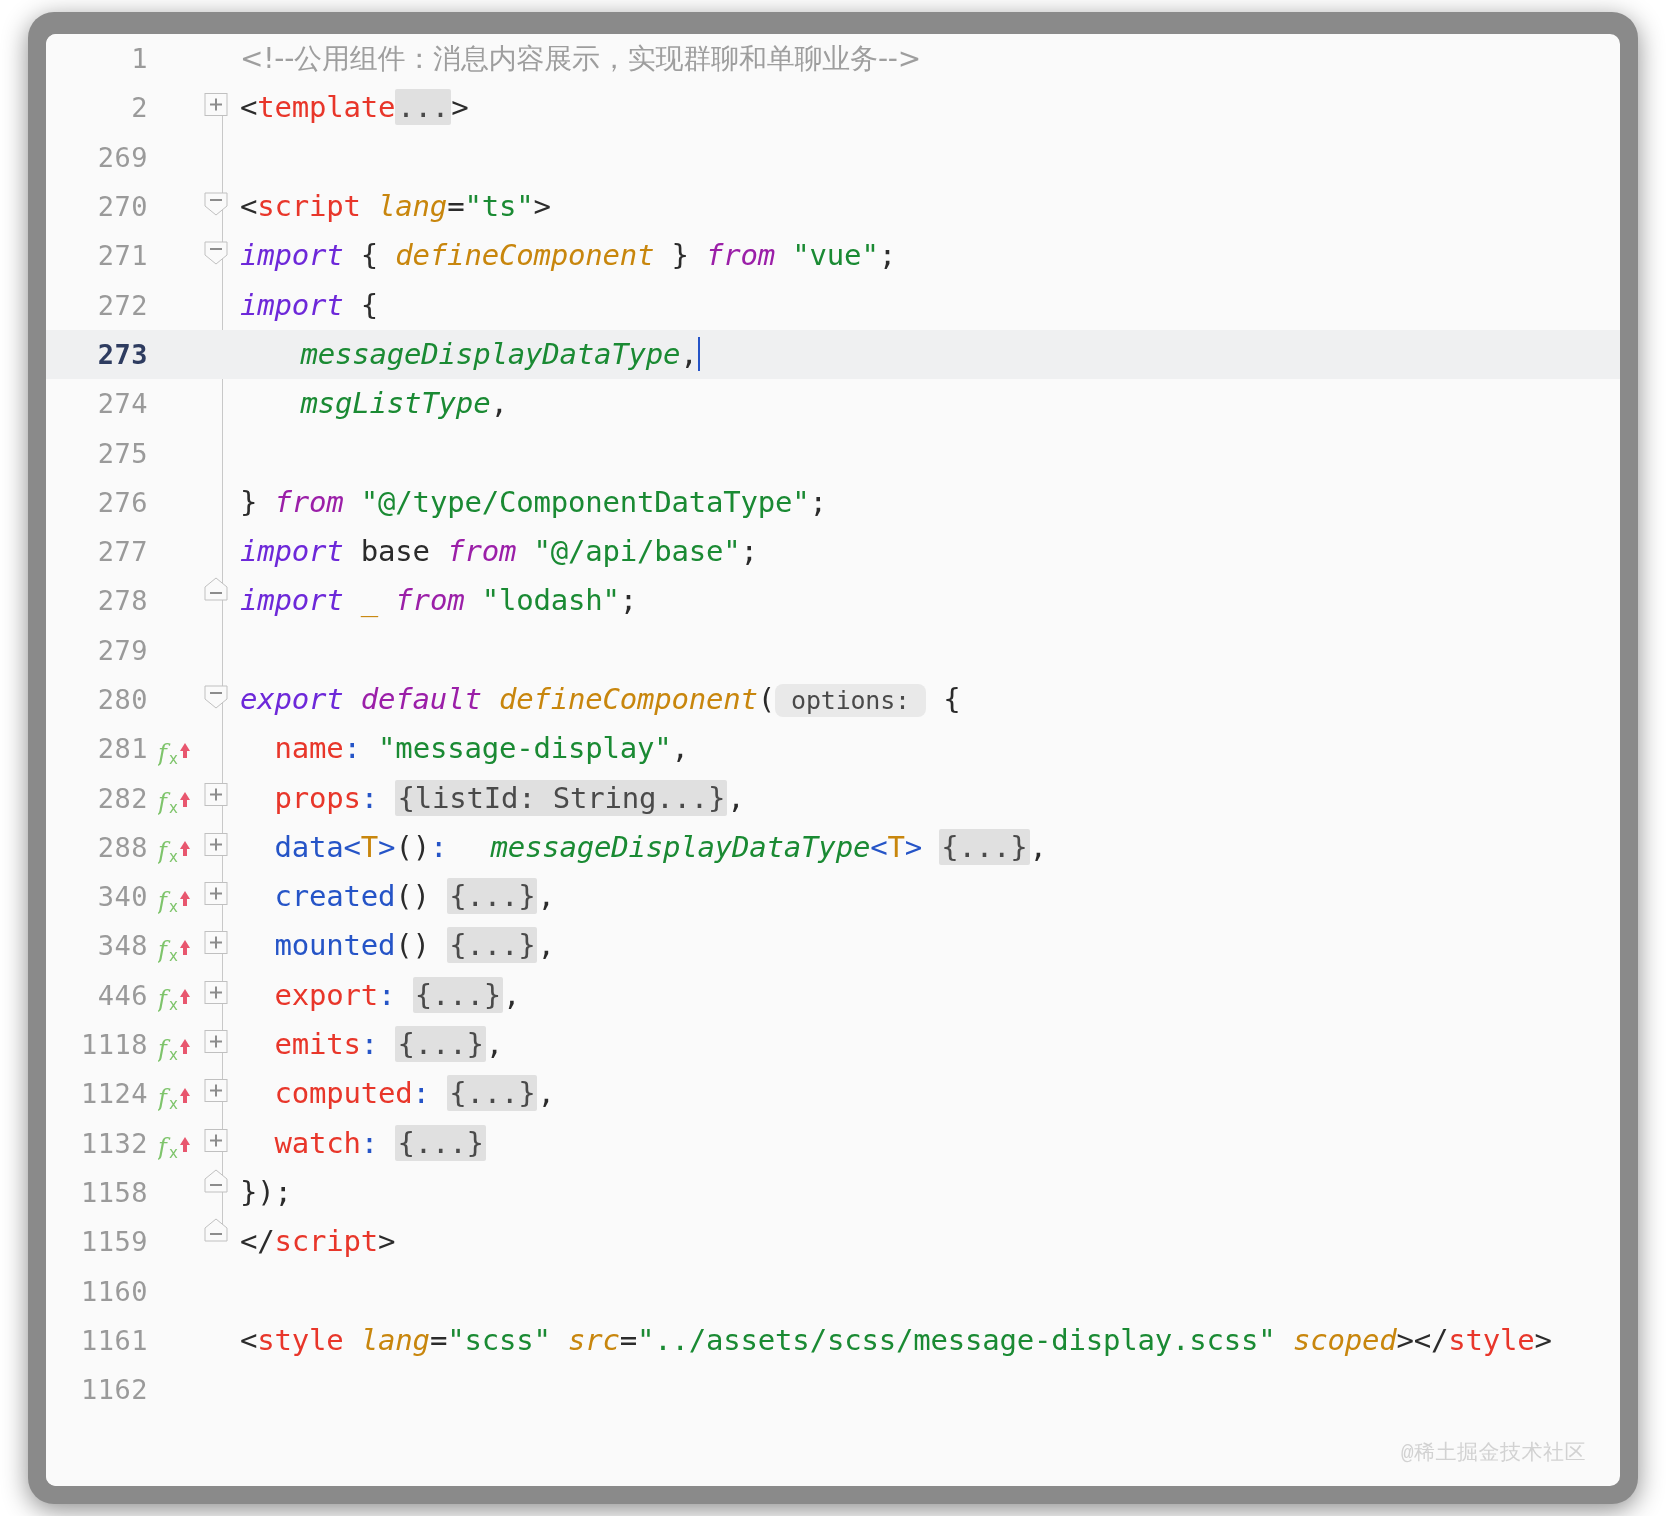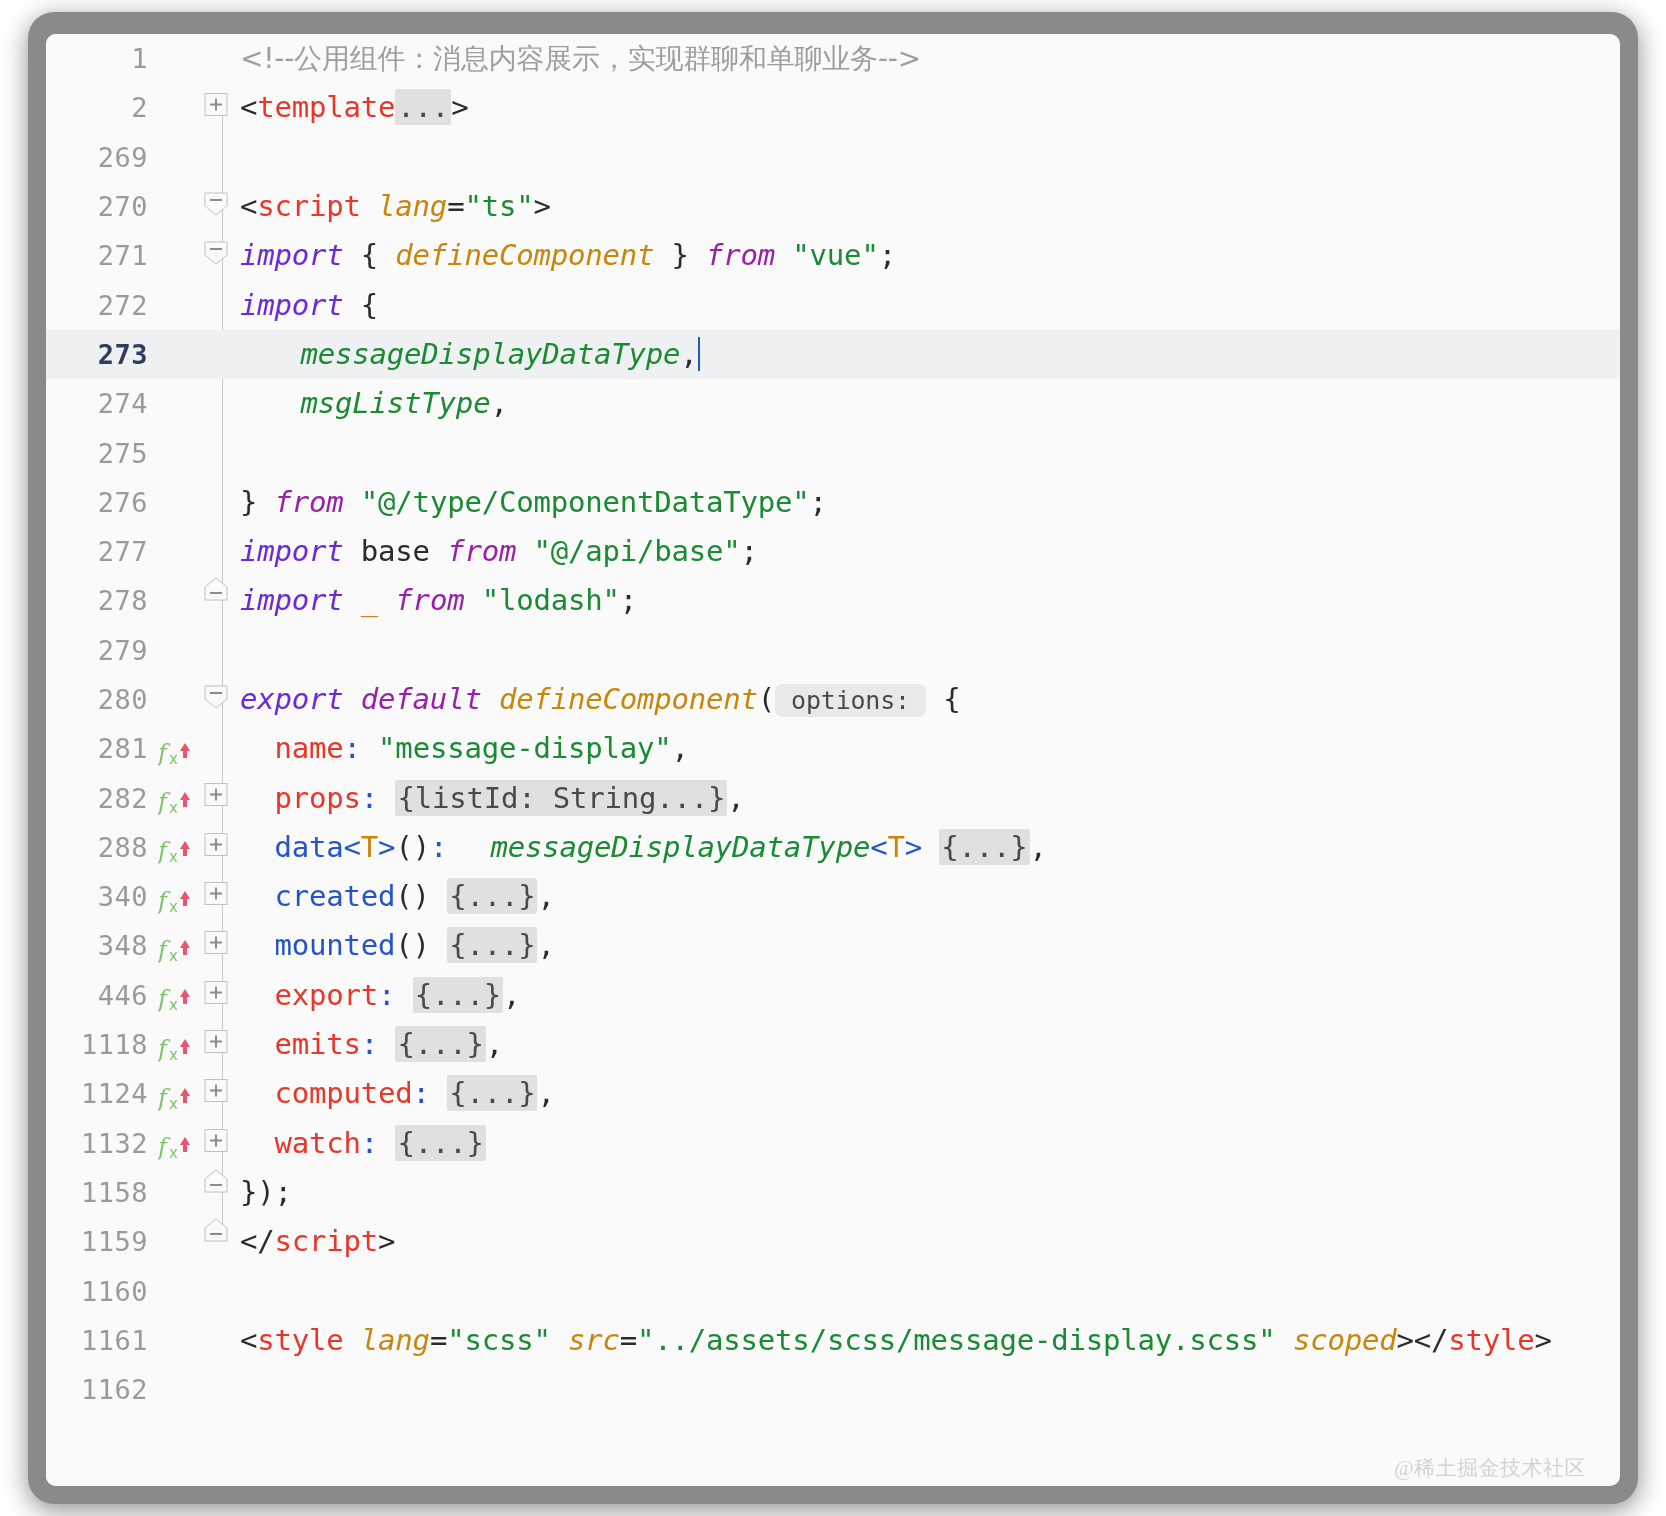--- a/index.html
+++ b/index.html
@@ -92,22 +92,22 @@
   .gen      { color: #c8860d; }
   .comment  { color: #9e9e9e; font-family: "DejaVu Sans", "Liberation Sans", sans-serif; font-size: 28px; }
   .folded   { background: #e0e0e0; color: #4a4a4a; border-radius: 2px; padding: 1px 2px; }
   .hint     { background: #e9e9e9; color: #4a4a4a; border-radius: 8px; padding: 2px 16px; font-size: 25px; }
   .caret {
     display: inline-block; width: 2px; height: 34px;
     background: #2554c7; vertical-align: -7px;
   }
   #watermark {
     position: absolute;
-    right: 34px; bottom: 4px;
-    font-family: Liberation Serif, serif;
+    right: 34px; bottom: 20px;
+    font-family: Liberation Mono, monospace;
     font-size: 21px;
     color: #d2d2d2;
     letter-spacing: 0.5px;
   }
 </style>
 </head>
 <body>
 
 <div id="frame">
   <div id="editor">

